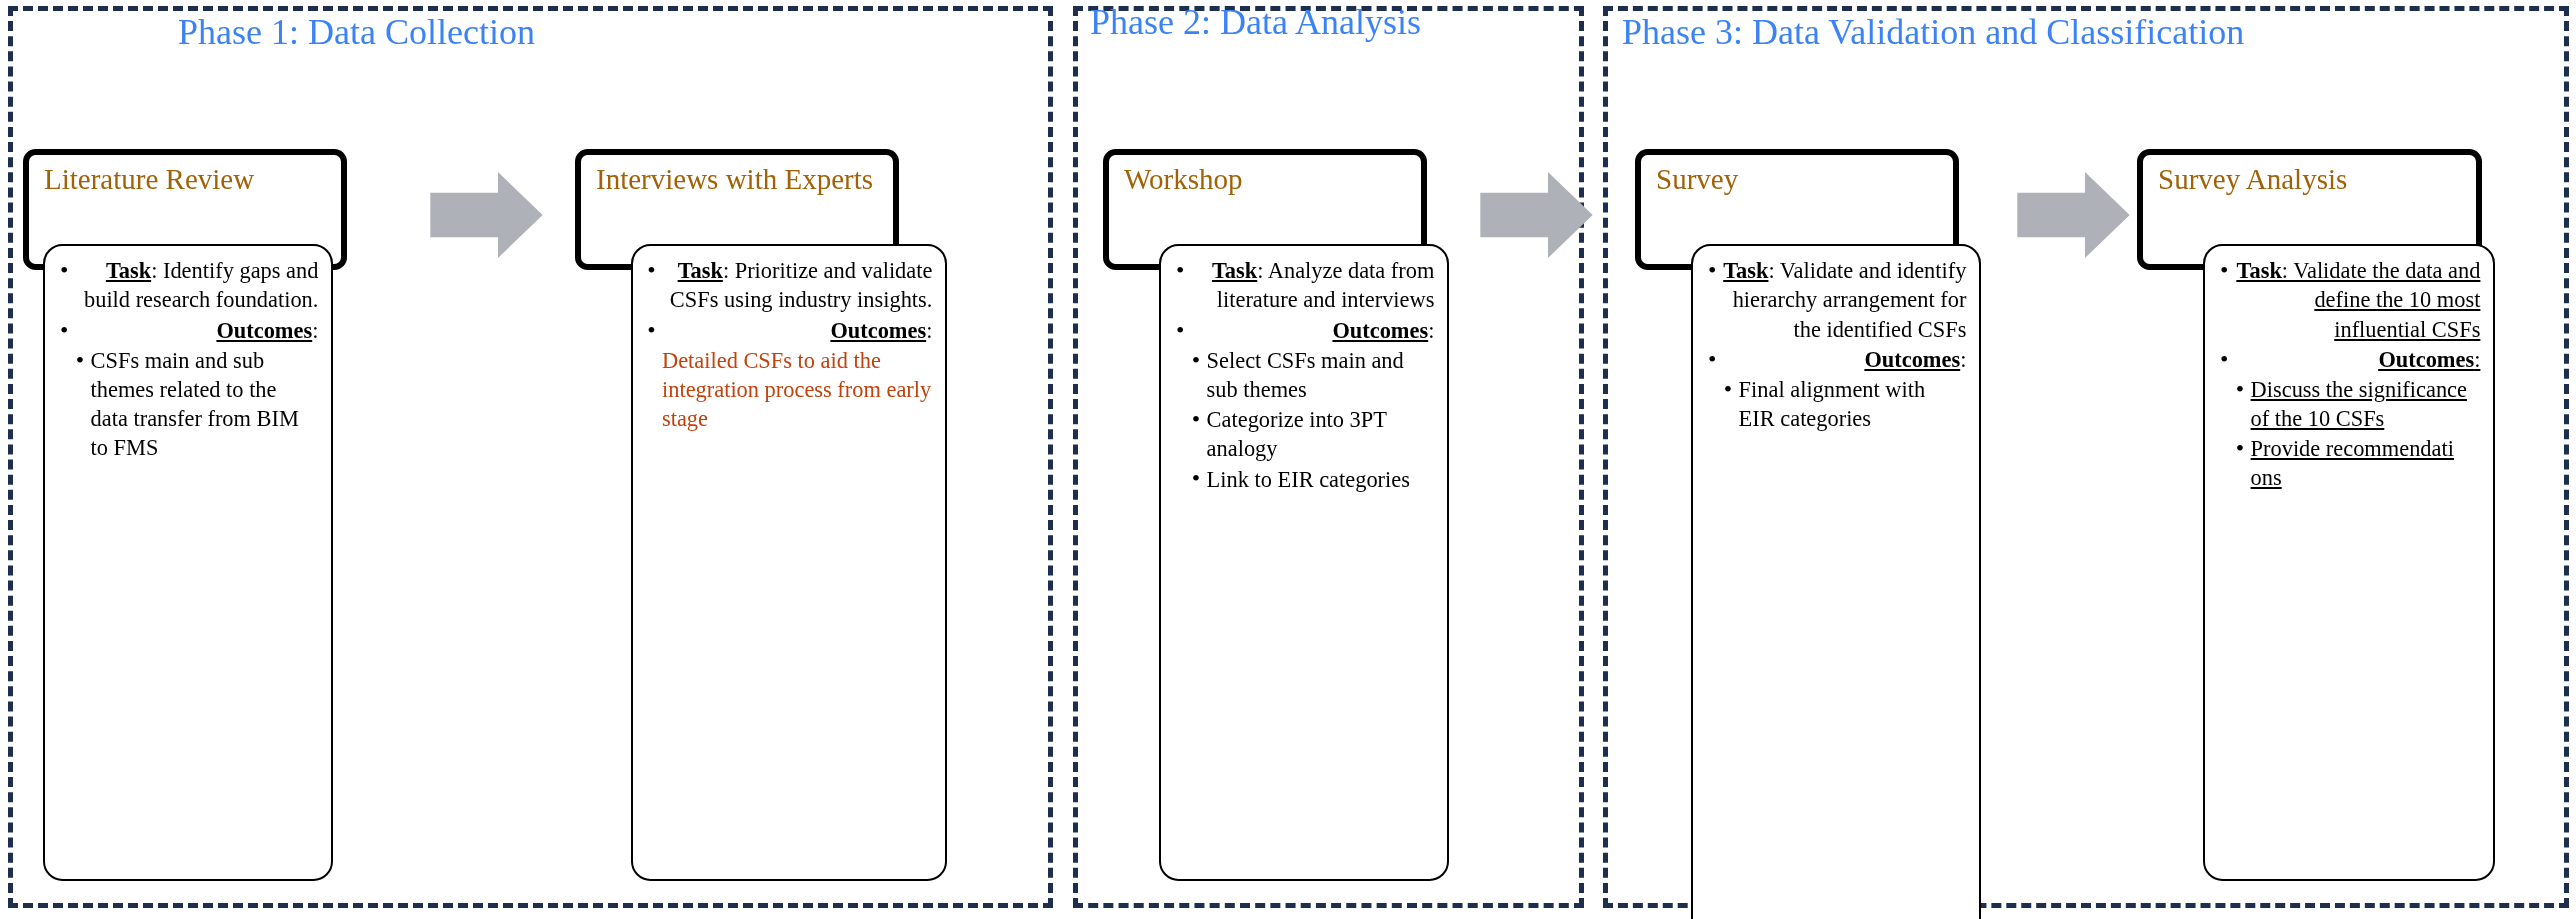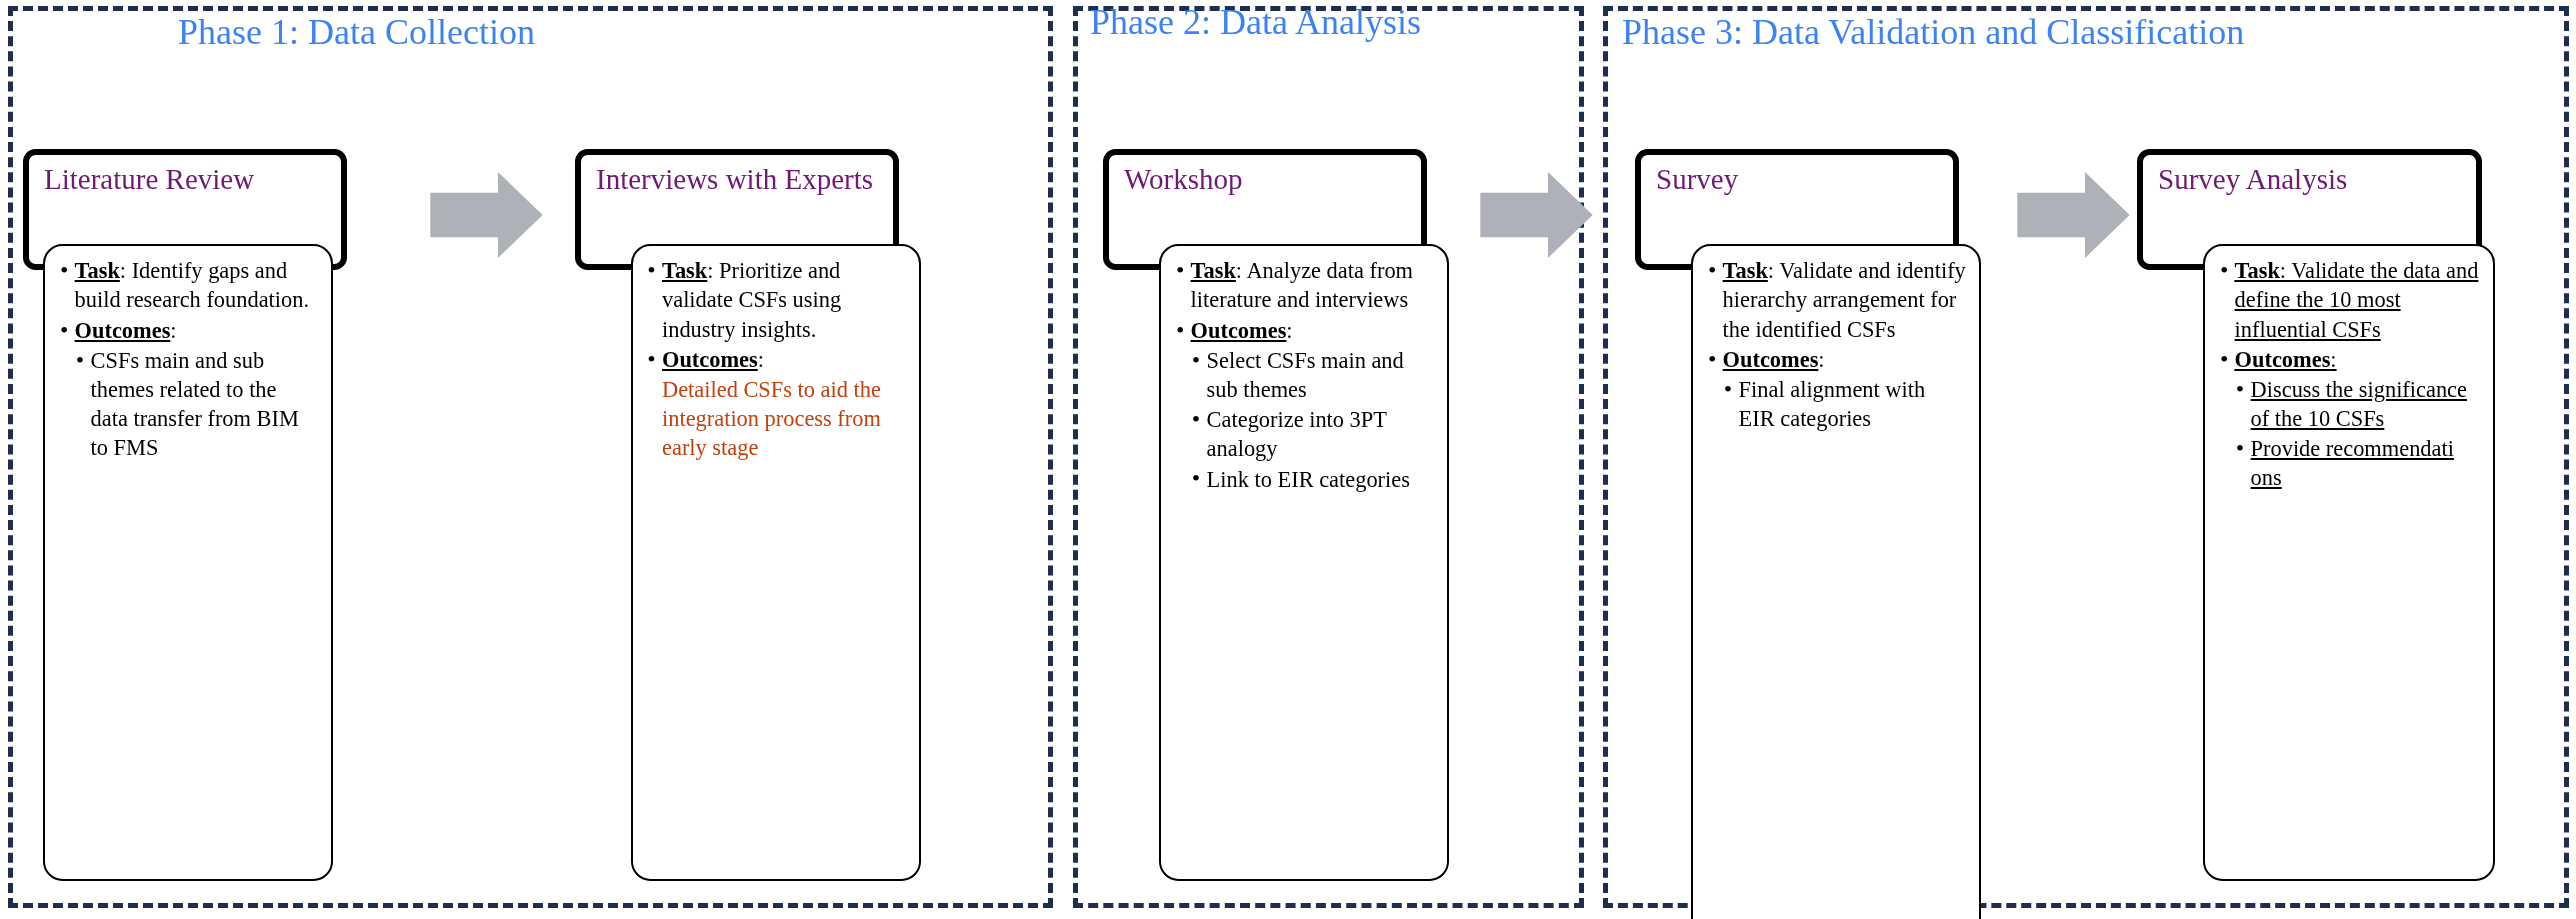--- a/index.html
+++ b/index.html
@@ -6,25 +6,25 @@
   body{font-family:"Liberation Serif","DejaVu Serif",serif;}
   #canvas{position:relative;width:2576px;height:920px;background:#fff;overflow:hidden;}
 
   
   .phase{position:absolute;box-sizing:border-box;border:5.2px dashed #1d2e4f;background:transparent;}
   .phase-title{position:absolute;white-space:nowrap;color:#3b82f6;font-size:36px;line-height:1;letter-spacing:0px;}
 
   
   .stage{position:absolute;}
   .hdr{position:absolute;box-sizing:border-box;border:6.3px solid #000;border-radius:12.6px;background:#fff;z-index:1;}
-  .hdr-label{position:absolute;left:15px;top:8px;right:9.2px;font-size:29px;line-height:1.12;color:#701a75;}
+  .hdr-label{position:absolute;left:15px;top:8px;right:9.2px;font-size:29px;line-height:1.12;color:#a16207;}
   .body{position:absolute;box-sizing:border-box;border:2.9px solid #000;border-radius:19.5px;background:#fff;z-index:2;
         padding:10.3px 12.6px 9.2px 12.6px;overflow:hidden;}
 
-  ul.lv1{list-style:none;margin:0;padding:0;}
+  ul.lv1{list-style:none;margin:0;padding:0;text-align:right;}
   ul.lv1 > li{position:relative;padding-left:17px;font-size:22.4px;line-height:1.30;color:#000;margin-bottom:1.1px;}
   ul.lv1 > li::before{content:"\2022";position:absolute;left:2.3px;top:-1.1px;font-size:24px;line-height:1.30;}
   ul.lv2{list-style:none;margin:0 0 0 0;padding:0 0 0 17px;}
   ul.lv2 > li{position:relative;padding-left:16px;font-size:22.4px;line-height:1.30;color:#000;margin-bottom:1.1px;}
   ul.lv2 > li::before{content:"\2022";position:absolute;left:1.1px;top:-1.1px;font-size:24px;line-height:1.30;}
   .kw{font-weight:bold;text-decoration:underline;}
   .plainblock{font-size:22.4px;line-height:1.30;color:#c2410c;padding-left:17px;}
 
   
   .arrow{position:absolute;z-index:0;}
@@ -53,21 +53,21 @@
   </div>
 
   <svg class="arrow" style="left:430px;top:172px;" width="113" height="86" viewBox="0 0 196 150">
     <polygon points="0,36 118,36 118,0 196,75 118,150 118,114 0,114" fill="#aeb1b8"></polygon>
   </svg>
 
   <div class="stage" style="left:575px;top:149px;width:368px;height:735px;">
     <div class="hdr" style="left:0px;top:0px;width:324px;height:121px;">
       <div class="hdr-label">Interviews with Experts</div>
     </div>
-    <div class="body" style="left:56px;top:95px;width:290px;height:637px;padding-left:12px;">
+    <div class="body" style="left:56px;top:95px;width:316px;height:637px;padding-left:12px;">
       <ul class="lv1">
         <li><span class="kw">Task</span><span>: Prioritize and validate CSFs using industry insights.</span></li>
         <li><span class="kw">Outcomes</span><span>:</span></li>
       </ul>
       <div class="plainblock">Detailed CSFs to aid the integration process from early stage</div>
     </div>
   </div>
 
   <div class="phase" style="left:1073px;top:5.7px;width:511px;height:902px;"></div>
   <div class="phase-title" style="left:1090px;top:4px;">Phase 2: Data Analysis</div>

